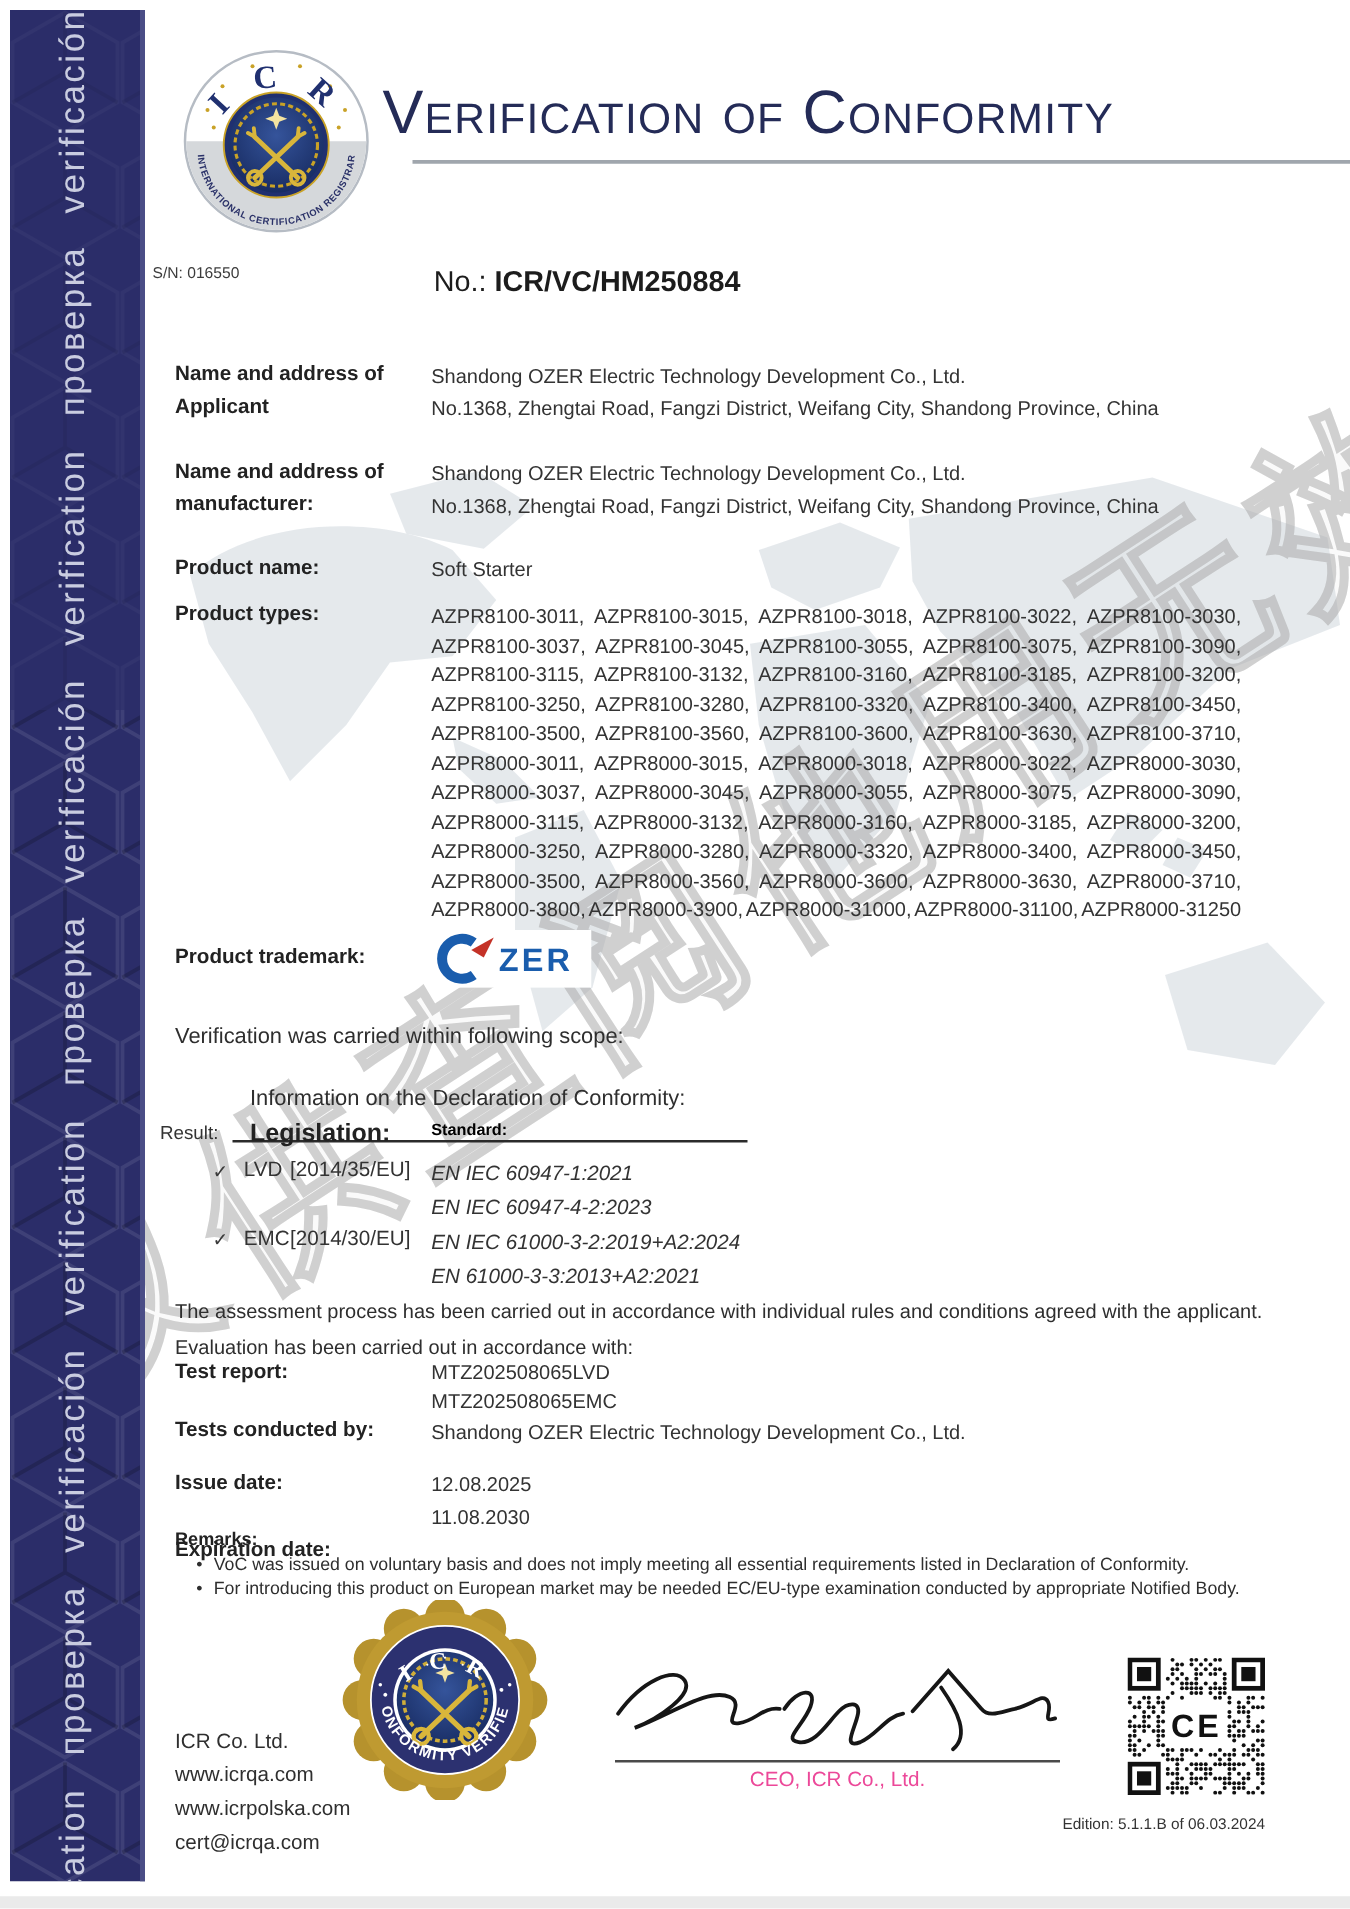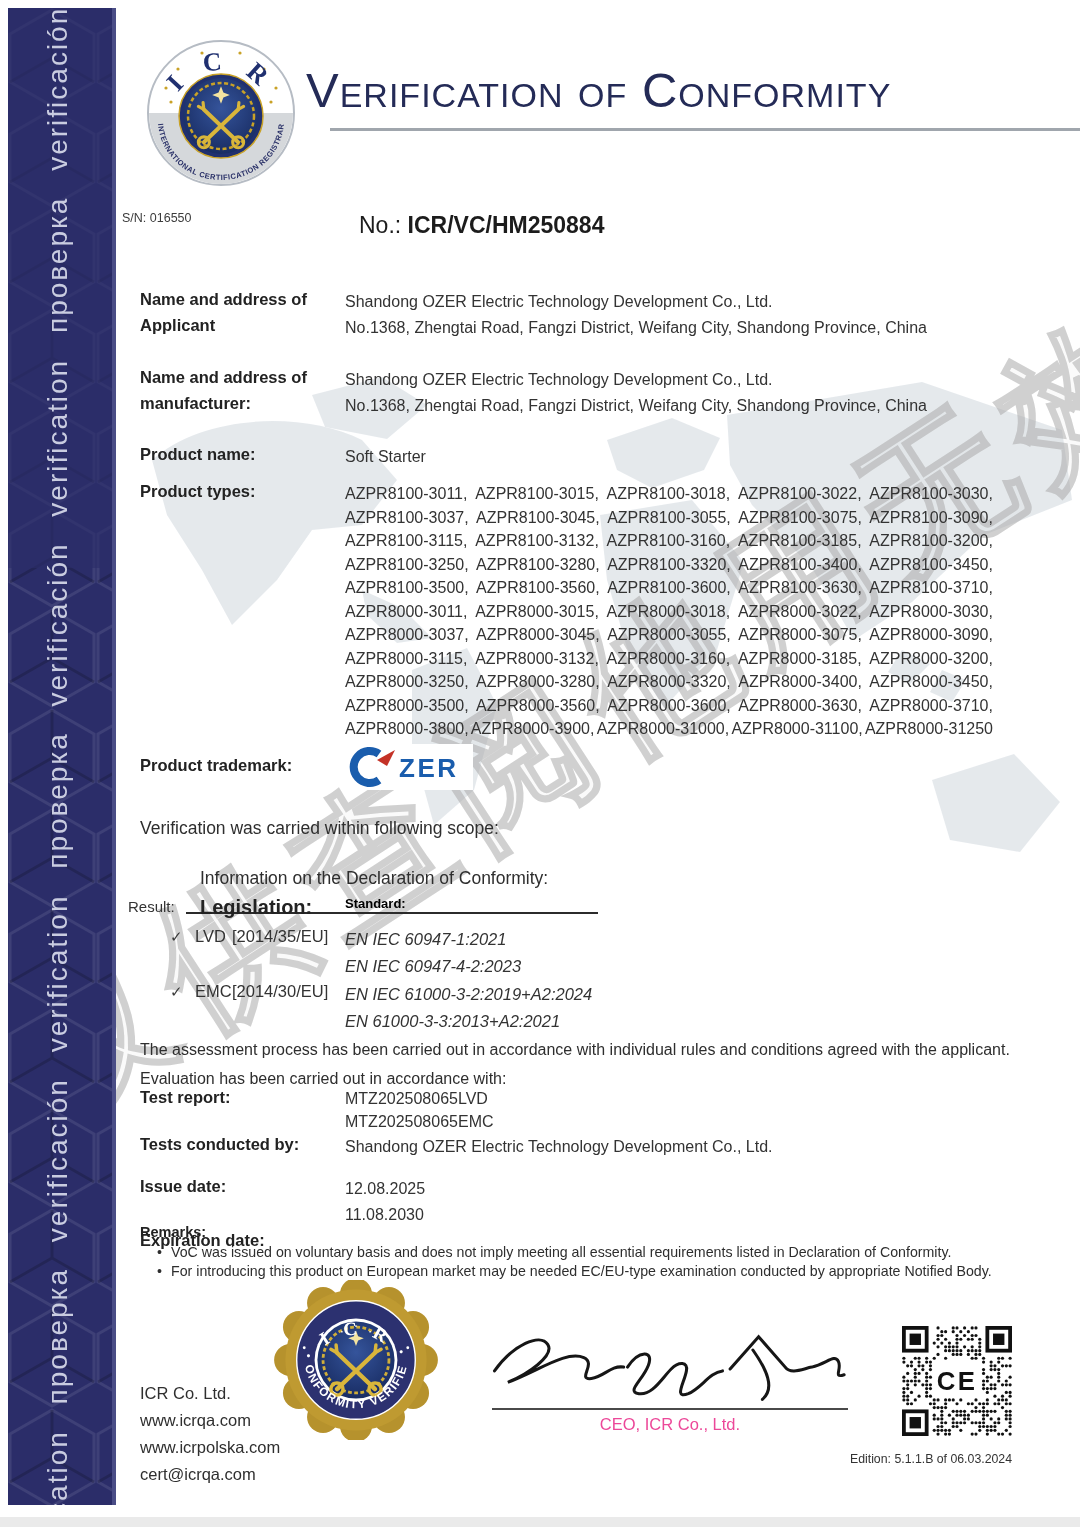--- a/index.html
+++ b/index.html
@@ -15,21 +15,21 @@
   #worldmap{position:absolute;left:112px;top:340px;opacity:.5;}
   #watermark{position:absolute;left:30px;top:980px;transform:rotate(-33deg);transform-origin:0 50%;
              font-size:150px;font-weight:bold;letter-spacing:18px;white-space:nowrap;
              color:rgba(175,175,175,0.10);-webkit-text-stroke:2.5px #ababab;opacity:.55;}
   
   #hdr-logo{position:absolute;left:146px;top:38px;}
   #title{position:absolute;left:306px;top:62px;font-variant:small-caps;font-size:49px;letter-spacing:1px;
          color:#242b57;}
   #title-rule{position:absolute;left:330px;right:0;top:128px;height:3px;background:#a0a6ad;}
   #serial{position:absolute;left:122px;top:211px;font-size:12.5px;color:#3c3c3c;}
-  #docno{position:absolute;left:347px;top:212px;font-size:23px;color:#1c1c1c;margin-left:12px;}
+  #docno{position:absolute;left:347px;top:212px;font-size:23px;color:#1c1c1c;}
   #docno b{font-weight:bold;}
   
   .flabel{position:absolute;left:140px;width:200px;font-weight:bold;font-size:16.5px;line-height:25.5px;color:#222;}
   .fvalue{position:absolute;left:345px;width:665px;font-size:16px;line-height:25.5px;color:#333;}
   
   #pt-rows{position:absolute;left:345px;top:482px;width:648px;}
   .pt-row{display:flex;justify-content:space-between;font-size:16px;line-height:23.5px;color:#333;}
   
   #ozer{position:absolute;left:343px;top:744px;background:#fff;}
   

